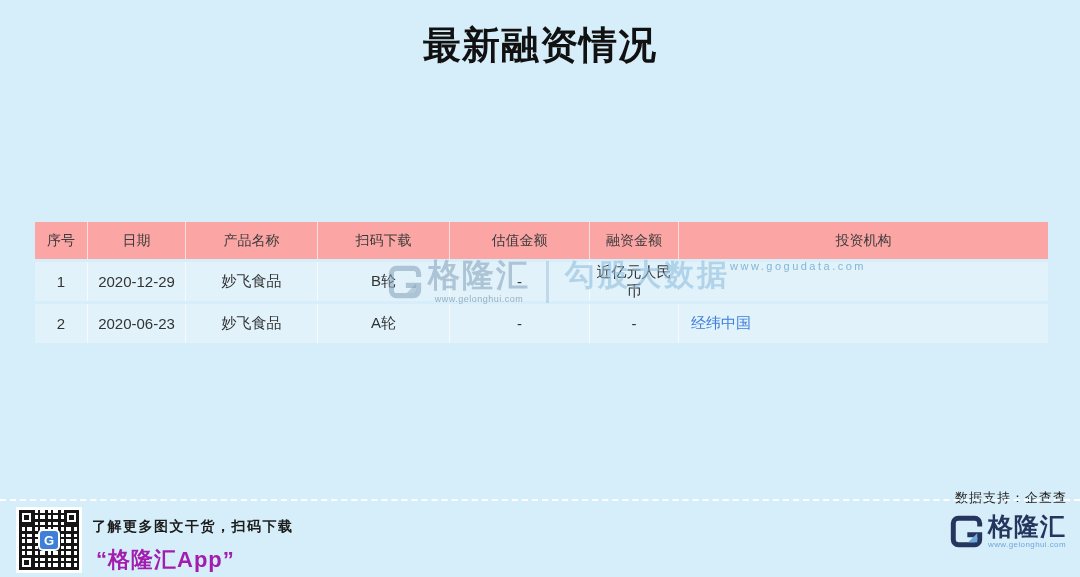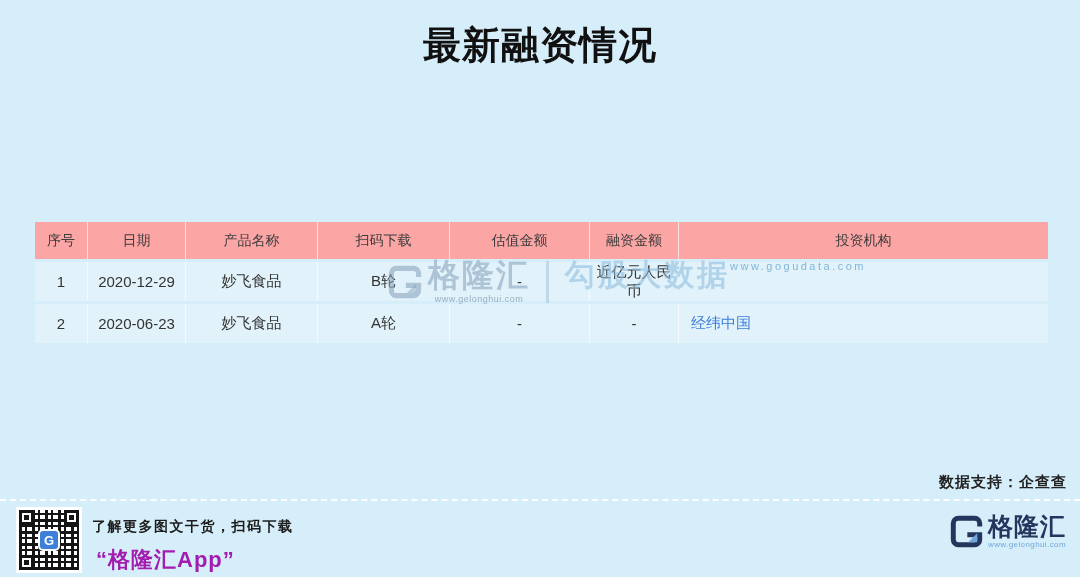--- a/index.html
+++ b/index.html
@@ -54,22 +54,22 @@
   .wm-divider { width:0; height:42px; border-left:3px solid rgba(165,195,218,0.55); margin:3px 16px 0 16px; }
   .wm-data-col { display:flex; flex-direction:row; }
   .wm-data-brand {
     font-size:30px; font-weight:bold; line-height:1.15;
     color:rgba(145,190,222,0.6); letter-spacing:3px;
   }
   .wm-data-url { font-size:11px; color:rgba(120,176,211,0.9); letter-spacing:2.5px; margin-top:2px; }
 
   
   .data-support {
-    position:absolute; right:13px; top:473px;
-    font-size:15px; font-weight:bold; color:#222; letter-spacing:1px;
+    position:absolute; right:13px; top:489px;
+    font-size:13px; font-weight:normal; color:#222; letter-spacing:1px;
   }
 
   
   .footer {
     position:absolute; left:0; right:0; top:499px; height:78px;
     border-top:2px dashed rgba(255,255,255,0.95);
   }
   .qr {
     position:absolute; left:16px; top:6px; width:66px; height:66px;
     background:#fff; padding:3px;

